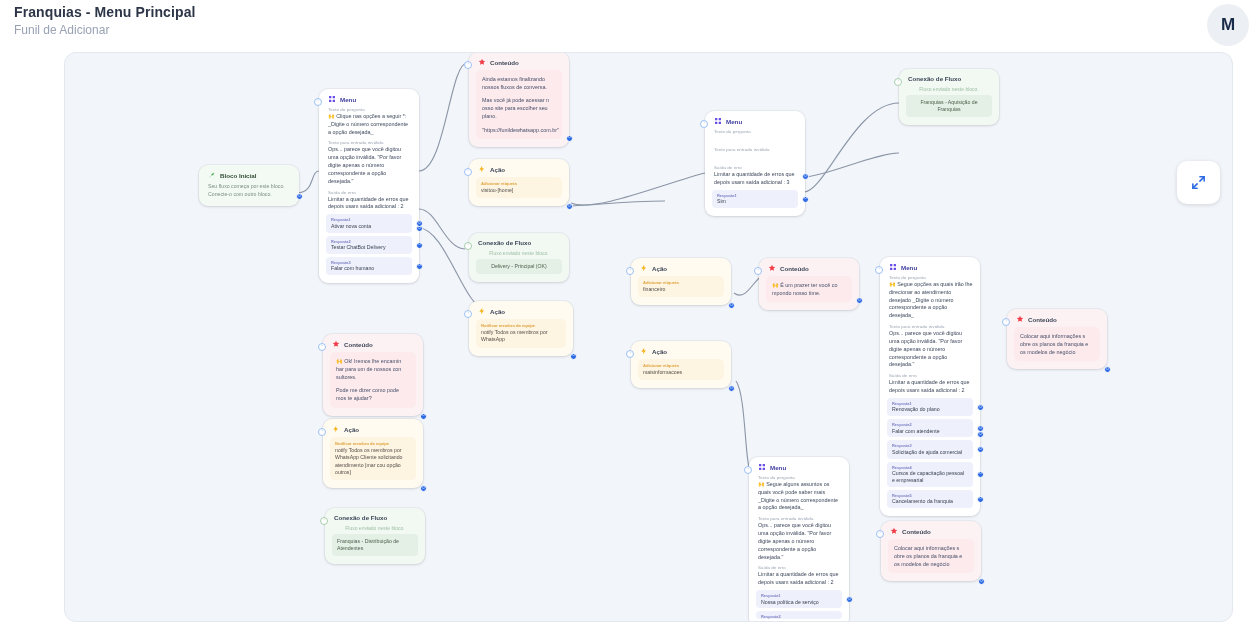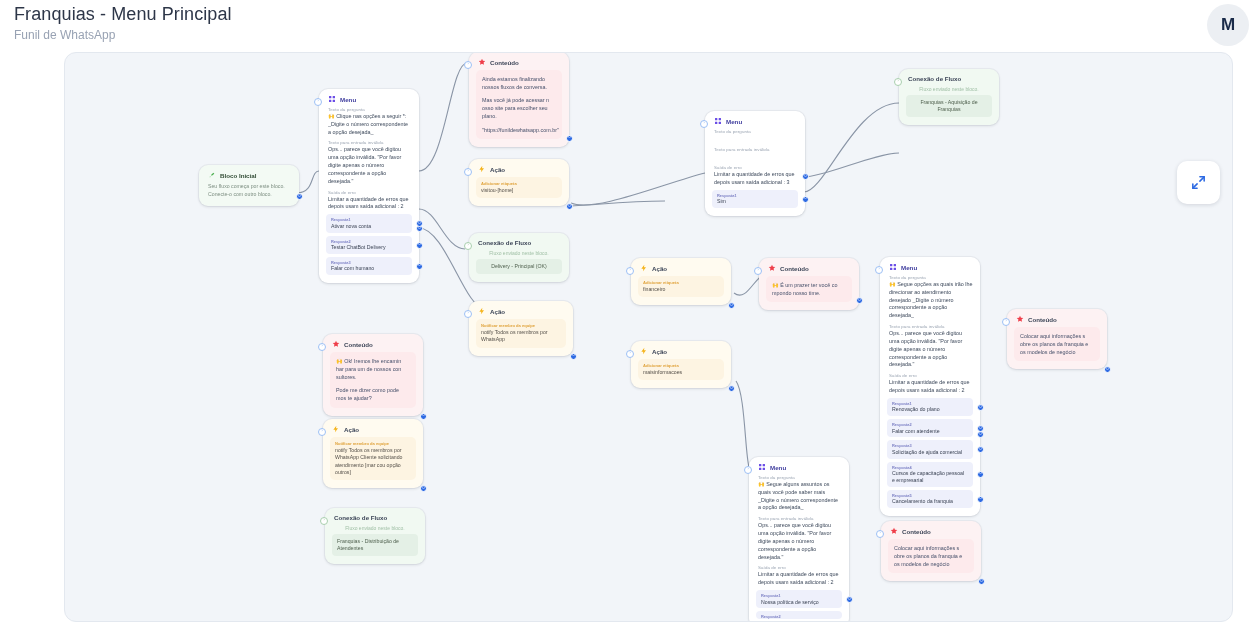--- a/index.html
+++ b/index.html
@@ -7,21 +7,21 @@
     width: 1249px; height: 626px;
     background: #ffffff;
     font-family: "Liberation Sans", sans-serif;
     overflow: hidden;
   }
   #app { position: relative; width: 1249px; height: 626px; }
 
   
   .header { position: absolute; left: 14px; top: 4px; }
   .header .title {
-    font-size: 18px; font-weight: normal; color: #2d3648; letter-spacing: .1px; text-align: right;
+    font-size: 14px; font-weight: bold; color: #2d3648; letter-spacing: .1px; text-align: right;
   }
   .header .subtitle {
     font-size: 12px; color: #98a2b3; margin-top: 3px;
   }
   .avatar {
     position: absolute; right: 0px; top: 4px;
     width: 42px; height: 42px; border-radius: 50%;
     background: #eceff3; color: #1a2b49;
     display: flex; align-items: center; justify-content: center;
     font-size: 17px; font-weight: bold;
@@ -127,21 +127,21 @@
   }
   .port.green { background: #ffffff; border: 1px solid #a9cfae; color: #9ec3a3; }
 </style>
 </head>
 <body>
 
 <div id="app">
 
   <div class="header">
     <div class="title">Franquias - Menu Principal</div>
-    <div class="subtitle">Funil de WhatsApp</div>
+    <div class="subtitle">Funil de Adicionar</div>
   </div>
   <div class="avatar">M</div>
 
   <div class="canvas">
 
     <svg class="edges">
       <g fill="none" stroke="#8a95a6" stroke-width="1.1">
         <path d="M232,140 C250,140 245,118 254,118"></path>
         <path d="M354,118 C380,118 385,10 402,10"></path>
         <path d="M354,156 C372,156 380,196 400,196"></path>

